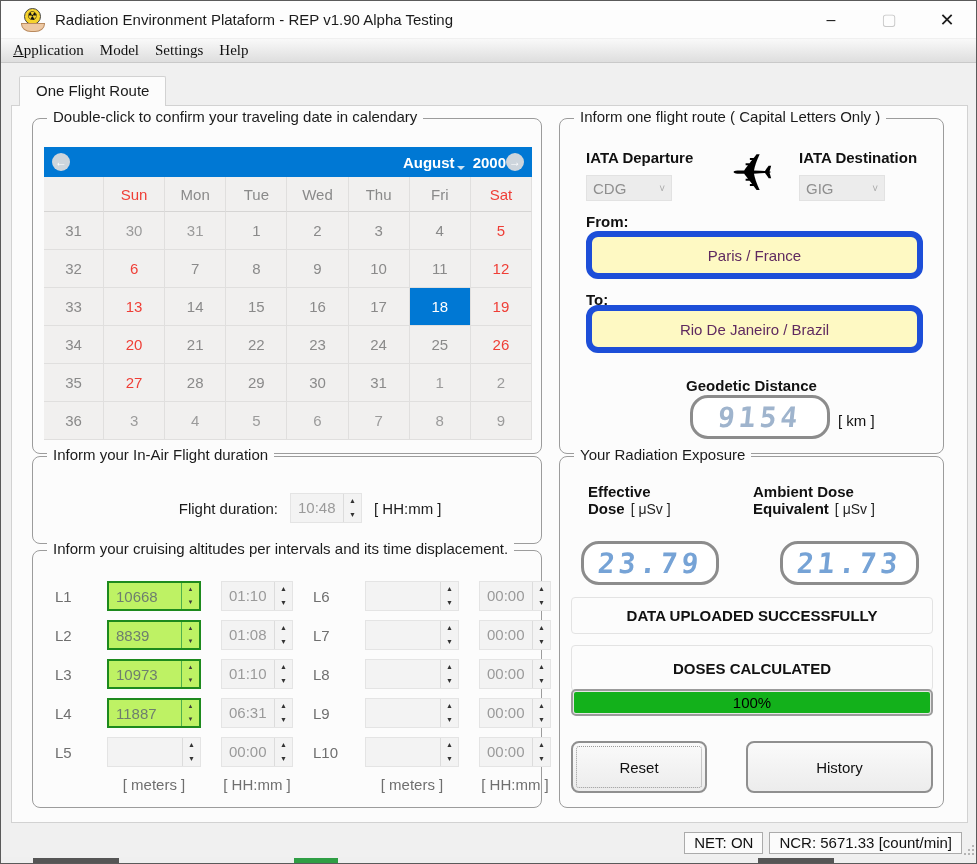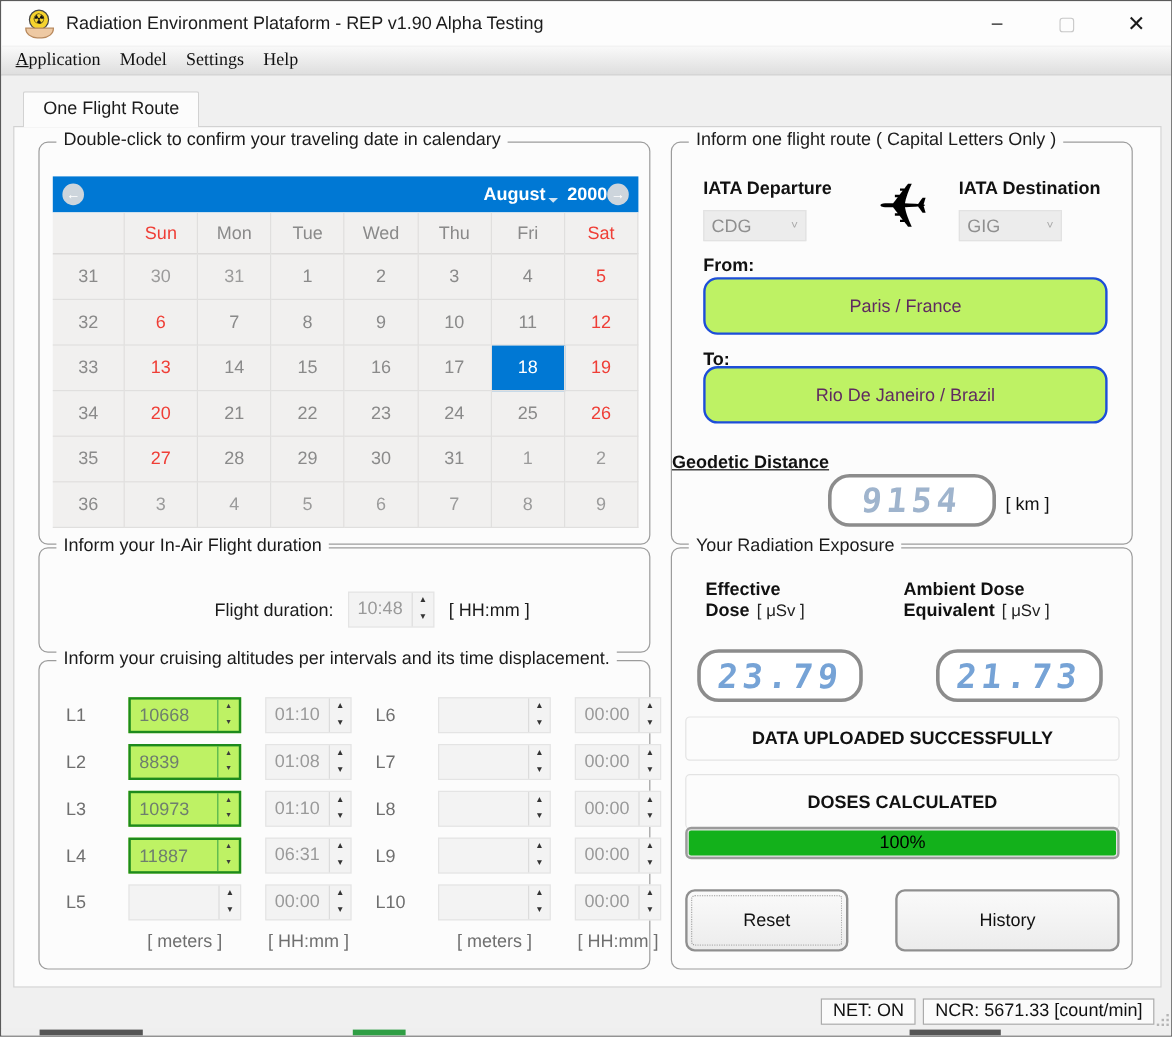--- a/index.html
+++ b/index.html
@@ -85,28 +85,28 @@
   .bold-label { font-weight:bold; font-size:15px; color:#111; }
   .route-top { position:absolute; left:26px; top:30px; width:333px; }
   .combo-row { display:flex; }
   .combo-block { width:120px; }
   .combo { margin-top:8px; width:86px; height:26px; background:#ececec; border:1px solid #e2e2e2;
     display:flex; align-items:center; padding:0 6px; font-size:15px; color:#8f8f8f; }
   .combo .chev { margin-left:auto; color:#a8a8a8; font-size:10px; }
   .plane { flex:1; text-align:center; font-size:52px; color:#000; transform:scaleX(-1);
     line-height:56px; margin-top:-4px;}
   .dest-block { width:120px; text-align:left; }
-  .route-field { position:absolute; left:26px; width:337px; height:48px; background:#bef264;
-    border:2px solid #1d4ed8; border-radius:12px; display:flex; align-items:center; justify-content:center;
+  .route-field { position:absolute; left:26px; width:337px; height:48px; background:#fef9c3;
+    border:6px solid #1d4ed8; border-radius:12px; display:flex; align-items:center; justify-content:center;
     font-size:15px; color:#5f2a60; }
   .f-from-label { position:absolute; left:26px; top:94px; }
   .f-from { top:112px; }
   .f-to-label { position:absolute; left:26px; top:172px; }
   .f-to { top:186px; }
-  .dist-label { position:absolute; left:0; top:258px; width:100%; text-align:left;text-decoration:underline; }
+  .dist-label { position:absolute; left:0; top:258px; width:100%; text-align:center; }
   .dist-row { position:absolute; left:130px; top:276px; display:flex; align-items:flex-end; }
   
   .lcd { background:#fff; border:3px solid #8c8c8c; border-radius:18px; height:44px;
     display:flex; align-items:center; justify-content:center; overflow:hidden; }
   .lcd .digits { font-family:"DejaVu Sans Mono", monospace; font-weight:bold; font-size:28px;
     letter-spacing:4px; color:#76a3d6; transform:skewX(-6deg); }
   .lcd.lite .digits { color:#9fb4cd; }
   .lcd-unit { font-size:15px; color:#111; margin-left:8px; margin-bottom:10px; }
   .dist-lcd { width:140px; }
   

